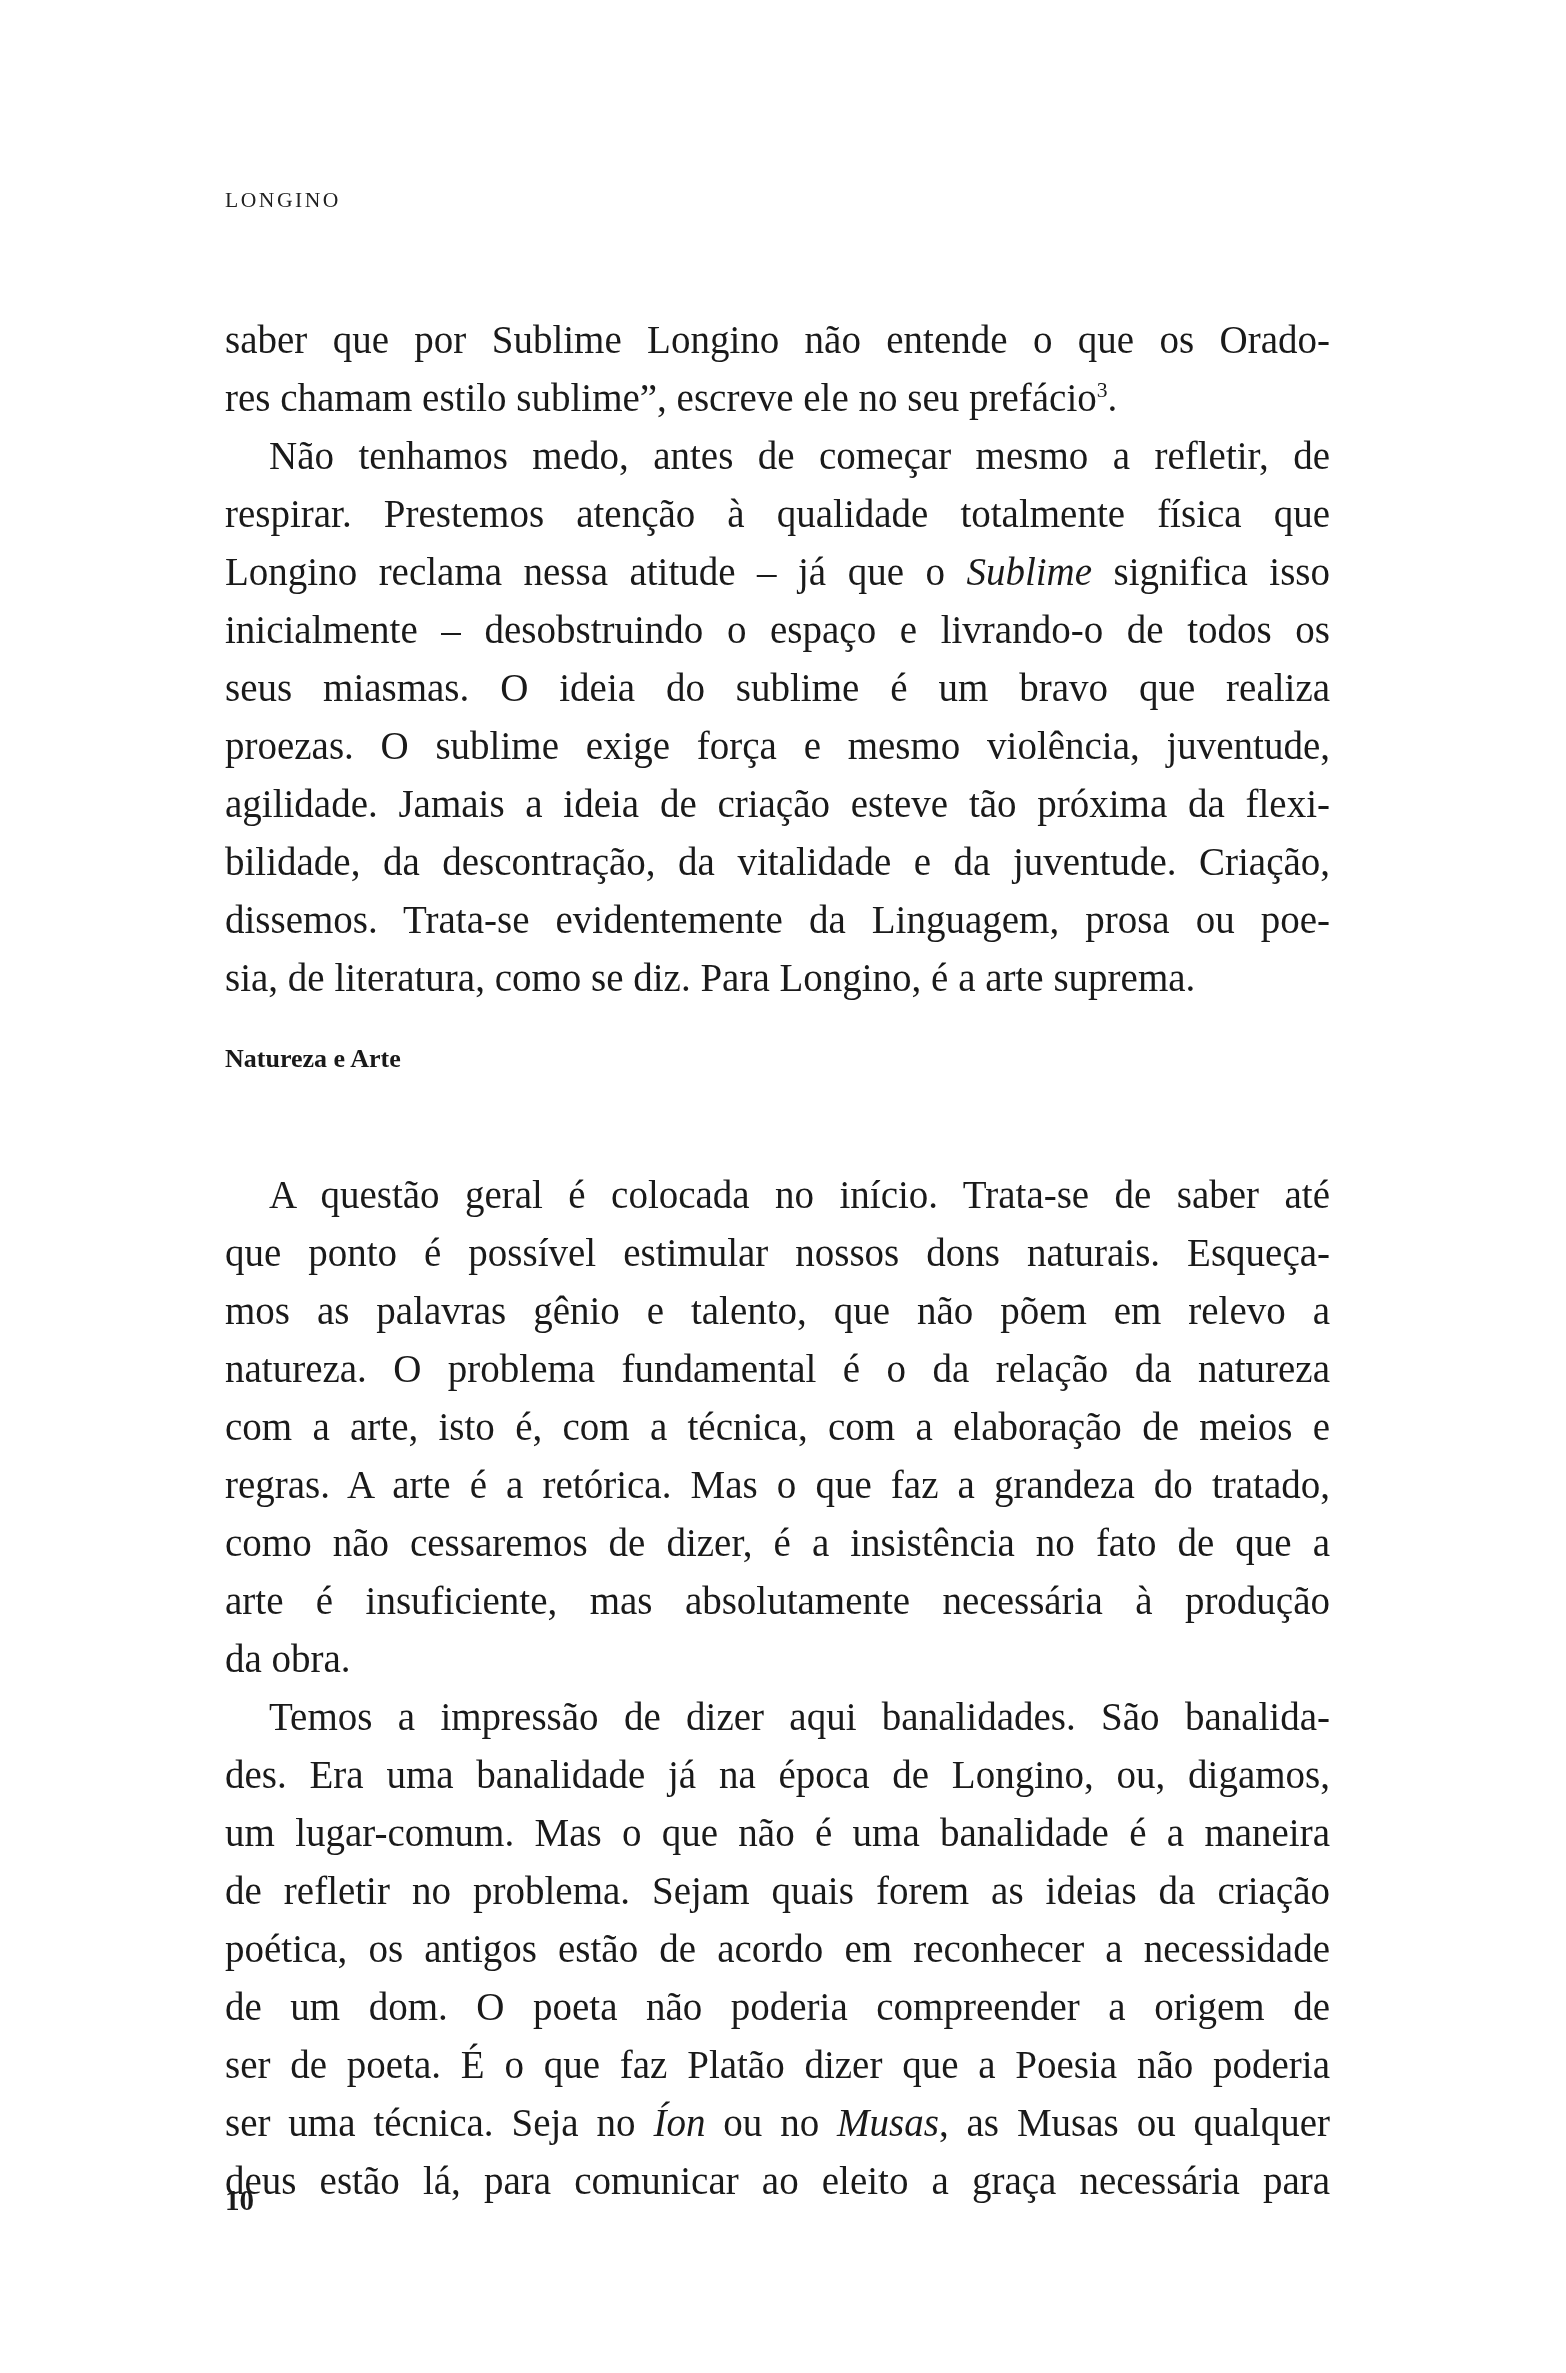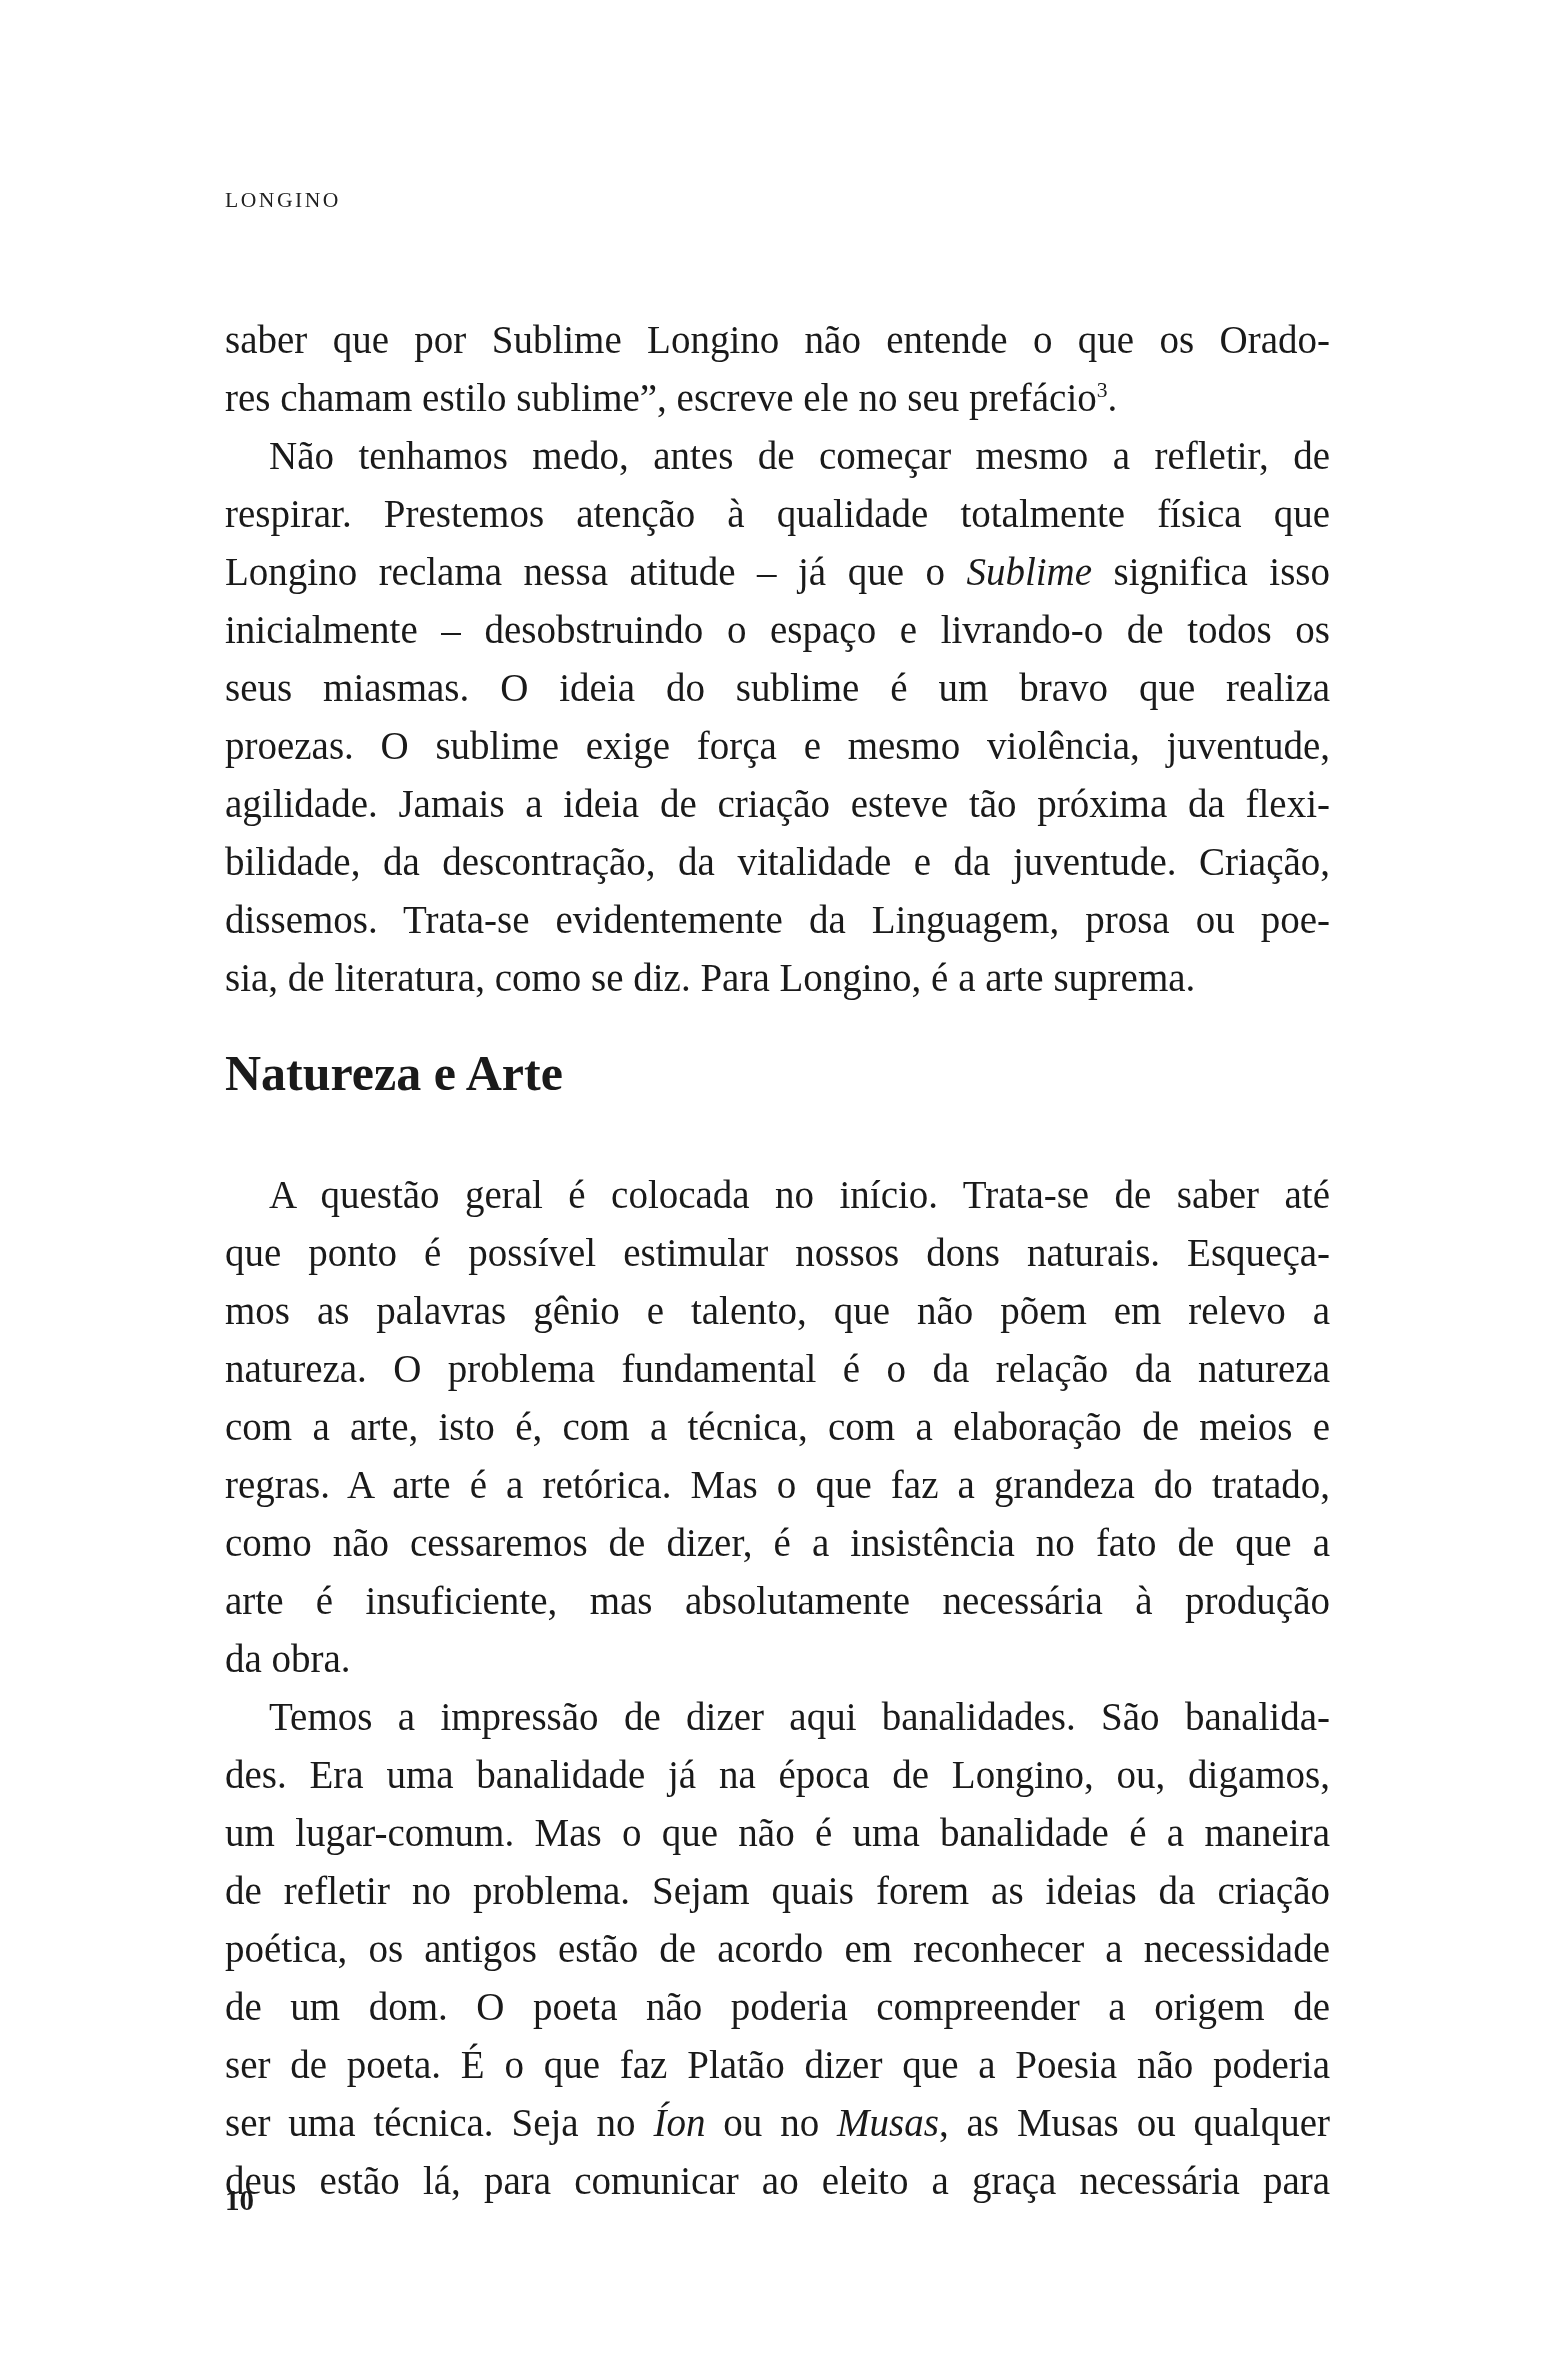--- a/index.html
+++ b/index.html
@@ -6,21 +6,21 @@
   body { width: 1566px; height: 2374px; position: relative; overflow: hidden; }
   .page { position: absolute; left: 0; top: 0; width: 1566px; height: 2374px; background: #fff; color: #1a1a1a;
           font-family: "Liberation Serif", "DejaVu Serif", serif; border-radius: 24px; }
   .running-head { position: absolute; left: 225px; top: 188px; font-size: 21.6px; letter-spacing: 2.5px; color: #222; }
   .body { position: absolute; left: 225px; width: 1105px; }
   .line { display: block; height: 58px; line-height: 58px; font-size: 39px; white-space: nowrap;
           text-align: justify; text-align-last: justify; }
   .line.last { text-align-last: left; }
   .line.indent { padding-left: 44px; }
   .block1 { top: 291px; margin-top: 20px; }
-  .heading { position: absolute; left: 225px; top: 1044px; font-size: 50px; font-weight: bold; color: #1a1a1a; }
+  .heading { position: absolute; left: 225px; top: 1044px; font-size: 26px; font-weight: bold; color: #1a1a1a; }
   .block2 { top: 1166px; }
   .folio { position: absolute; left: 225px; top: 2184px; font-size: 29px; font-weight: bold; color: #1a1a1a; }
   sup { font-size: 21.6px; line-height: 0; vertical-align: 13.7px; }
   i { font-style: italic; }
 </style>
 </head>
 <body>
 
 <div class="page">
 

